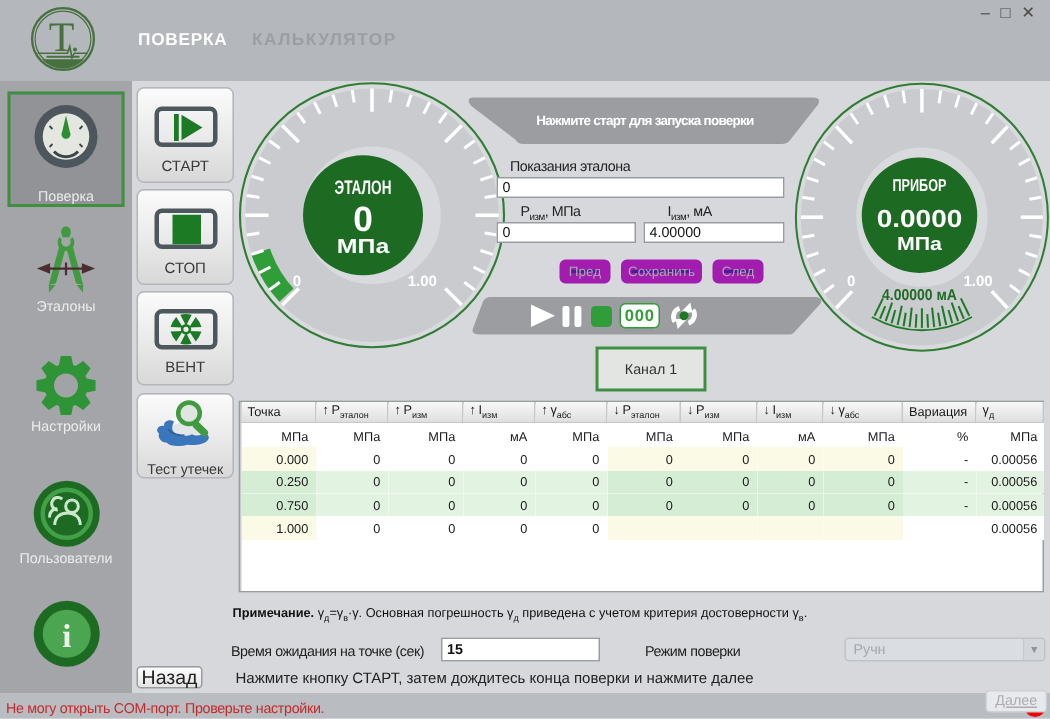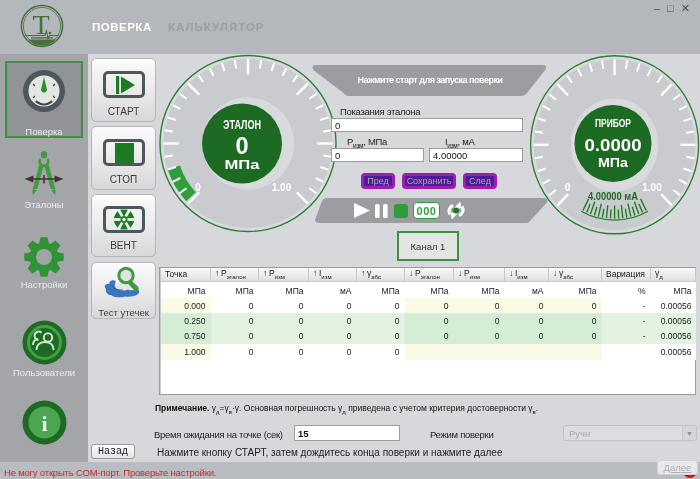--- a/index.html
+++ b/index.html
@@ -22,23 +22,23 @@
   
   .lbtn { position:absolute; left:91px; width:65px; border:1px solid #b4b6b9; border-radius:5px;
           background:linear-gradient(#fbfbfb,#e9e9e9 55%,#d8d8d8); text-align:center; color:#3a3a3a; }
   .lbtn .cap { font-size:10px; }
   .iconbox { margin:0 auto; border:3px solid #4c585c; border-radius:5px; width:42px; height:27px;
              display:flex; align-items:center; justify-content:center; }
   
   .lab { position:absolute; font-size:9.5px; color:#222; letter-spacing:-0.3px; }
   .inp { position:absolute; background:#fff; border:1px solid #9a9da0; font-size:9.5px; color:#111; padding:0 3px;
          display:flex; align-items:center; }
-  .gbtn { position:absolute; background:#4c1d95; border:3px solid #a21caf; border-radius:4px; color:#a9abae;
-          font-size:9px; display:flex; align-items:center; justify-content:center; }
-  #kanal { left:397px; top:231px; width:62px; height:30px; background:#e2e5e1; border:2px solid #3f8f42;
+  .gbtn { position:absolute; background:#4c1d95; border:7px solid #a21caf; border-radius:4px; color:#a9abae;
+          font-size:9px; display:flex; align-items:center; justify-content:center;margin-left:12px; }
+  #kanal { left:397px; top:231px; width:74px; height:30px; background:#e2e5e1; border:2px solid #3f8f42;
            color:#333; font-size:9.5px; display:flex; align-items:center; justify-content:center; }
   
   #tblwrap { left:159px; top:267px; width:537px; height:128px; background:#fff; border:1px solid #9a9da0;
              box-shadow: inset 1px 1px 0 #c8cacd; }
   table { border-collapse:collapse; table-layout:fixed; width:535px; font-size:8.5px; color:#1a1a1a;padding-left:31px; }
   th { background:linear-gradient(#f8f8f8,#dfdfdf); border:1px solid #c5c7c9; border-top:none; font-weight:normal;
        text-align:left; padding:0 2px 0 4px; height:13px; font-size:8.5px; white-space:nowrap; overflow:hidden; }
   td { text-align:right; padding:0 5px 0 0; height:15.4px; white-space:nowrap; overflow:hidden; }
   sub { font-size:6px; }
   tr.units td { background:#fff; height:17px; vertical-align:bottom; padding-bottom:2px; }
@@ -47,22 +47,22 @@
   tr.even td { background:#e2f3e2;margin-left:28px; }
   tr.even td.t { background:#d5edd5; }
   #note { left:155px; top:403px; font-size:8.5px; color:#111; }
   
   #waitlab { left:154px; top:429px; font-size:9.5px; color:#222; letter-spacing:-0.3px; }
   #waitinp { left:294px; top:425px; width:106px; height:16px;font-weight:bold; }
   #modelab { left:430px; top:429px; font-size:9.5px; color:#222; letter-spacing:-0.3px; }
   #modesel { left:563px; top:425px; width:134px; height:16px; background:#dadde1; border:1px solid #bfc3c7;
              color:#a4a8ac; font-size:9.5px; display:flex; align-items:center; padding-left:5px; border-radius:3px; }
   #back { left:91px; top:444px; width:44px; height:15px; background:linear-gradient(#fdfdfd,#e4e4e4);
-          border:1px solid #9a9da0; border-radius:3px; color:#222; font-size:10px;
-          display:flex; align-items:center; justify-content:center;font-family:Liberation Mono, monospace; }
+          border:1px solid #9a9da0; border-radius:3px; color:#222; font-size:13px;
+          display:flex; align-items:center; justify-content:center; }
   #statusline { left:138px; top:447px; font-size:10px; color:#222;padding-left:19px; }
   #next { left:657px; top:460px; width:41px; height:15px; background:#e7e9ec; border:1px solid #d0d3d6;
           border-radius:3px; color:#abadb0; font-size:9.5px; display:flex; align-items:center; justify-content:center;text-decoration:underline; }
 </style>
 </head>
 <body>
 <div id="topbar" class="abs"></div>
 <div id="tab1" class="abs">ПОВЕРКА</div>
 <div id="tab2" class="abs">КАЛЬКУЛЯТОР</div>
 <div id="winctl" class="abs">–&nbsp;□&nbsp;✕</div>

